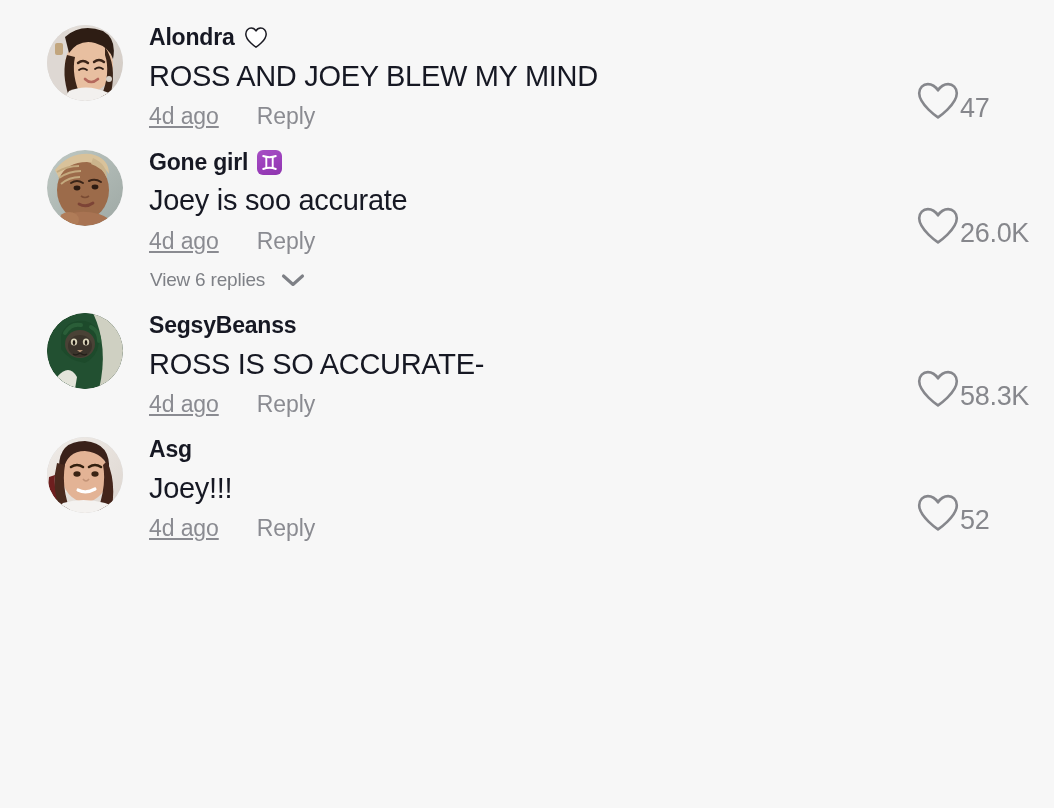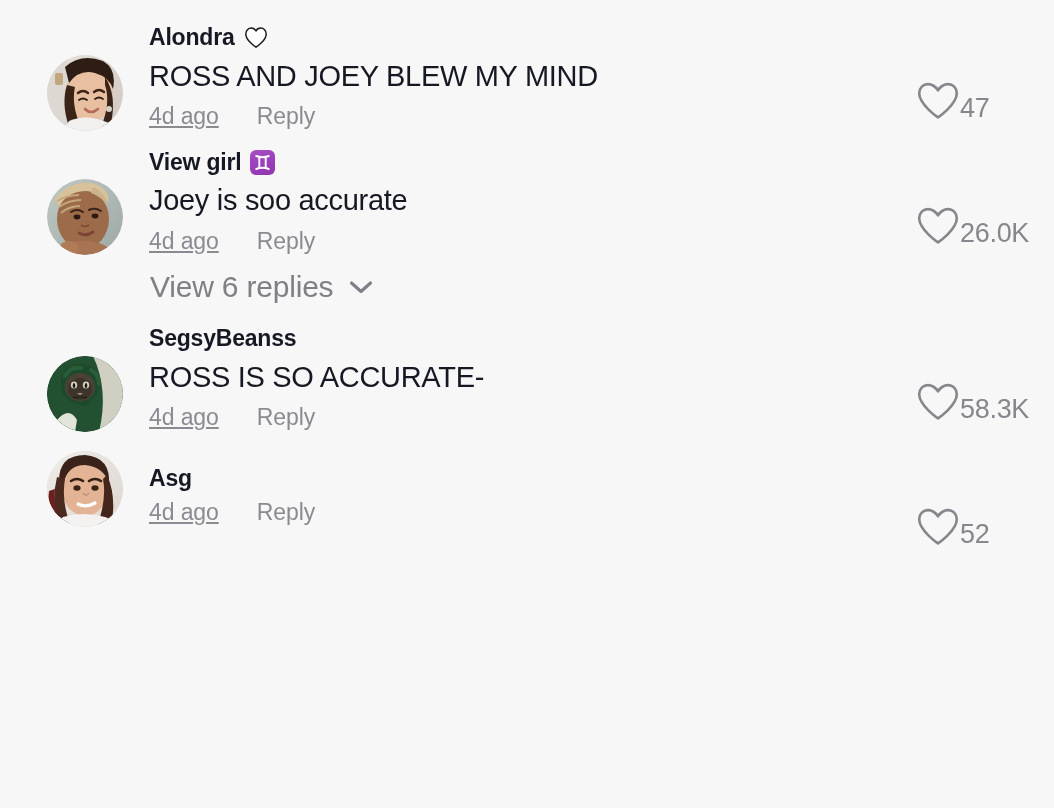--- a/index.html
+++ b/index.html
@@ -16,21 +16,21 @@
   }
 
   .comment-list {
     width: 1054px;
     padding-top: 24px;
     box-sizing: border-box;
   }
 
   .comment {
     display: flex;
-    align-items: flex-end;
+    align-items: flex-start;
     padding: 0 46px 0 47px;
     margin-bottom: 18px;
     position: relative;
   }
 
   .avatar {
     width: 76px;
     height: 76px;
     min-width: 76px;
     border-radius: 50%;
@@ -99,21 +99,21 @@
     color: #8a8b91;
     line-height: 1.2;
     letter-spacing: -0.1px;
   }
   .meta-time { margin-right: 38px; text-decoration: underline; }
   .meta-reply { }
 
   .view-replies {
     display: flex;
     align-items: center;
-    font-size: 30px;
+    font-size: 19px;
     color: #7e8086;
     letter-spacing: -0.2px;
     padding: 0 46px 0 150px;
     margin-top: -4px;
     margin-bottom: 20px;
     line-height: 1.2;
   }
   .view-replies .chevron {
     margin-left: 16px;
     display: inline-flex;
@@ -225,21 +225,21 @@
           <ellipse cx="48" cy="37" rx="3.4" ry="2.4" fill="#2c1a12"></ellipse>
           <path d="M34 46 Q38 49 42 46" stroke="#7a4b33" stroke-width="1.6" fill="none"></path>
           <path d="M32 54 Q39 58 46 53" stroke="#7d4436" stroke-width="2.8" fill="none" stroke-linecap="round"></path>
           <path d="M12 68 Q30 58 52 64 Q64 68 68 76 L6 76 Z" fill="#a87352"></path>
           <ellipse cx="22" cy="70" rx="10" ry="8" fill="#b07c58"></ellipse>
         </g>
       </svg>
     </div>
     <div class="comment-body">
       <div class="username-row">
-        <span class="username">View girl</span>
+        <span class="username">Gone girl</span>
         <span class="badge-emoji">
           <span class="gemini-emoji">
             <svg width="17" height="17" viewBox="0 0 17 17" xmlns="http://www.w3.org/2000/svg">
               <path d="M2.2 2.0 Q8.5 4.4 14.8 2.0" stroke="#ffffff" stroke-width="1.9" fill="none" stroke-linecap="round"></path>
               <path d="M2.2 15.0 Q8.5 12.6 14.8 15.0" stroke="#ffffff" stroke-width="1.9" fill="none" stroke-linecap="round"></path>
               <line x1="5.3" y1="3.0" x2="5.3" y2="14.0" stroke="#ffffff" stroke-width="1.9" stroke-linecap="round"></line>
               <line x1="11.7" y1="3.0" x2="11.7" y2="14.0" stroke="#ffffff" stroke-width="1.9" stroke-linecap="round"></line>
             </svg>
           </span>
         </span>
@@ -346,20 +346,21 @@
           <path d="M29 52 Q39 60 50 51 Q40 56 29 52 Z" fill="#8d4a43"></path>
           <path d="M31 53 Q39 57 48 52" stroke="#ffffff" stroke-width="3.2" fill="none" stroke-linecap="round"></path>
           <path d="M16 66 Q36 60 58 66 Q70 70 72 76 L6 76 Z" fill="#f4f2f0"></path>
         </g>
       </svg>
     </div>
     <div class="comment-body">
       <div class="username-row">
         <span class="username">Asg</span>
       </div>
+      <div class="comment-text">Joey!!!</div>
       <div class="meta-row">
         <span class="meta-time">4d ago</span>
         <span class="meta-reply">Reply</span>
       </div>
     </div>
     <div class="like-col">
       <span class="heart-icon">
         <svg width="44" height="40" viewBox="0 0 44 40" xmlns="http://www.w3.org/2000/svg">
           <path d="M22 36.4 C22 36.4 3.2 23.6 3.2 12.3 C3.2 6.9 7.2 3.1 11.9 3.1 C15.6 3.1 19.4 5.3 22 9.3 C24.6 5.3 28.4 3.1 32.1 3.1 C36.8 3.1 40.8 6.9 40.8 12.3 C40.8 23.6 22 36.4 22 36.4 Z" fill="none" stroke="#86878c" stroke-width="2.6" stroke-linejoin="round" stroke-linecap="round"></path>
         </svg>

